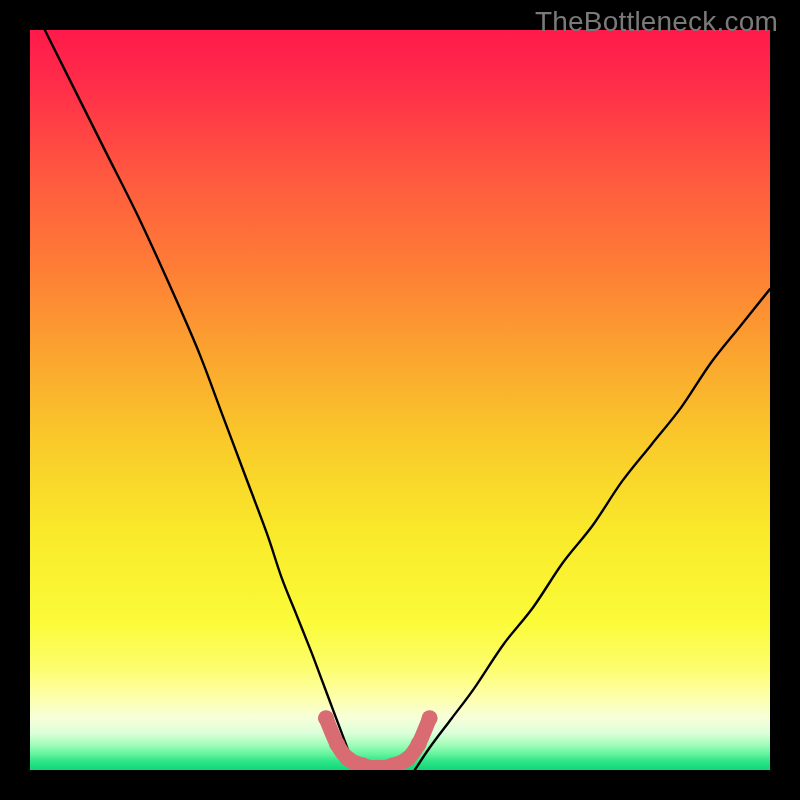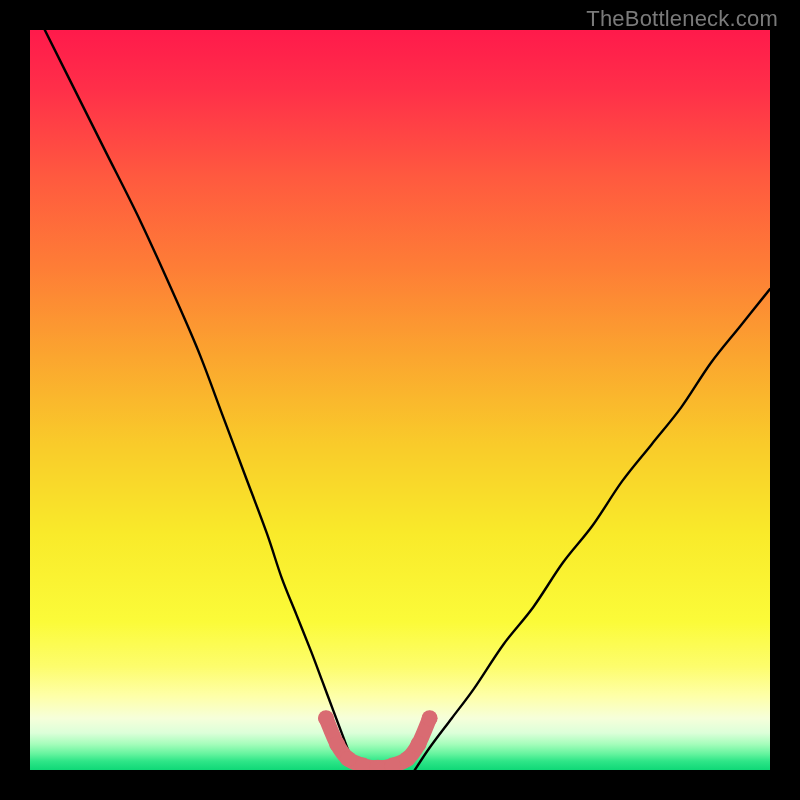--- a/index.html
+++ b/index.html
@@ -29,21 +29,21 @@
   }
   svg.curves {
     position: absolute;
     inset: 0;
   }
   .watermark {
     position: absolute;
     top: 6px;
     right: 22px;
     font-family: Arial, Helvetica, sans-serif;
-    font-size: 22px;
+    font-size: 28px;
     font-weight: 500;
     color: #7a7a7a;
     letter-spacing: 0.2px;
     user-select: none;
   }
 </style>
 </head>
 <body>
 
 <div class="stage">

